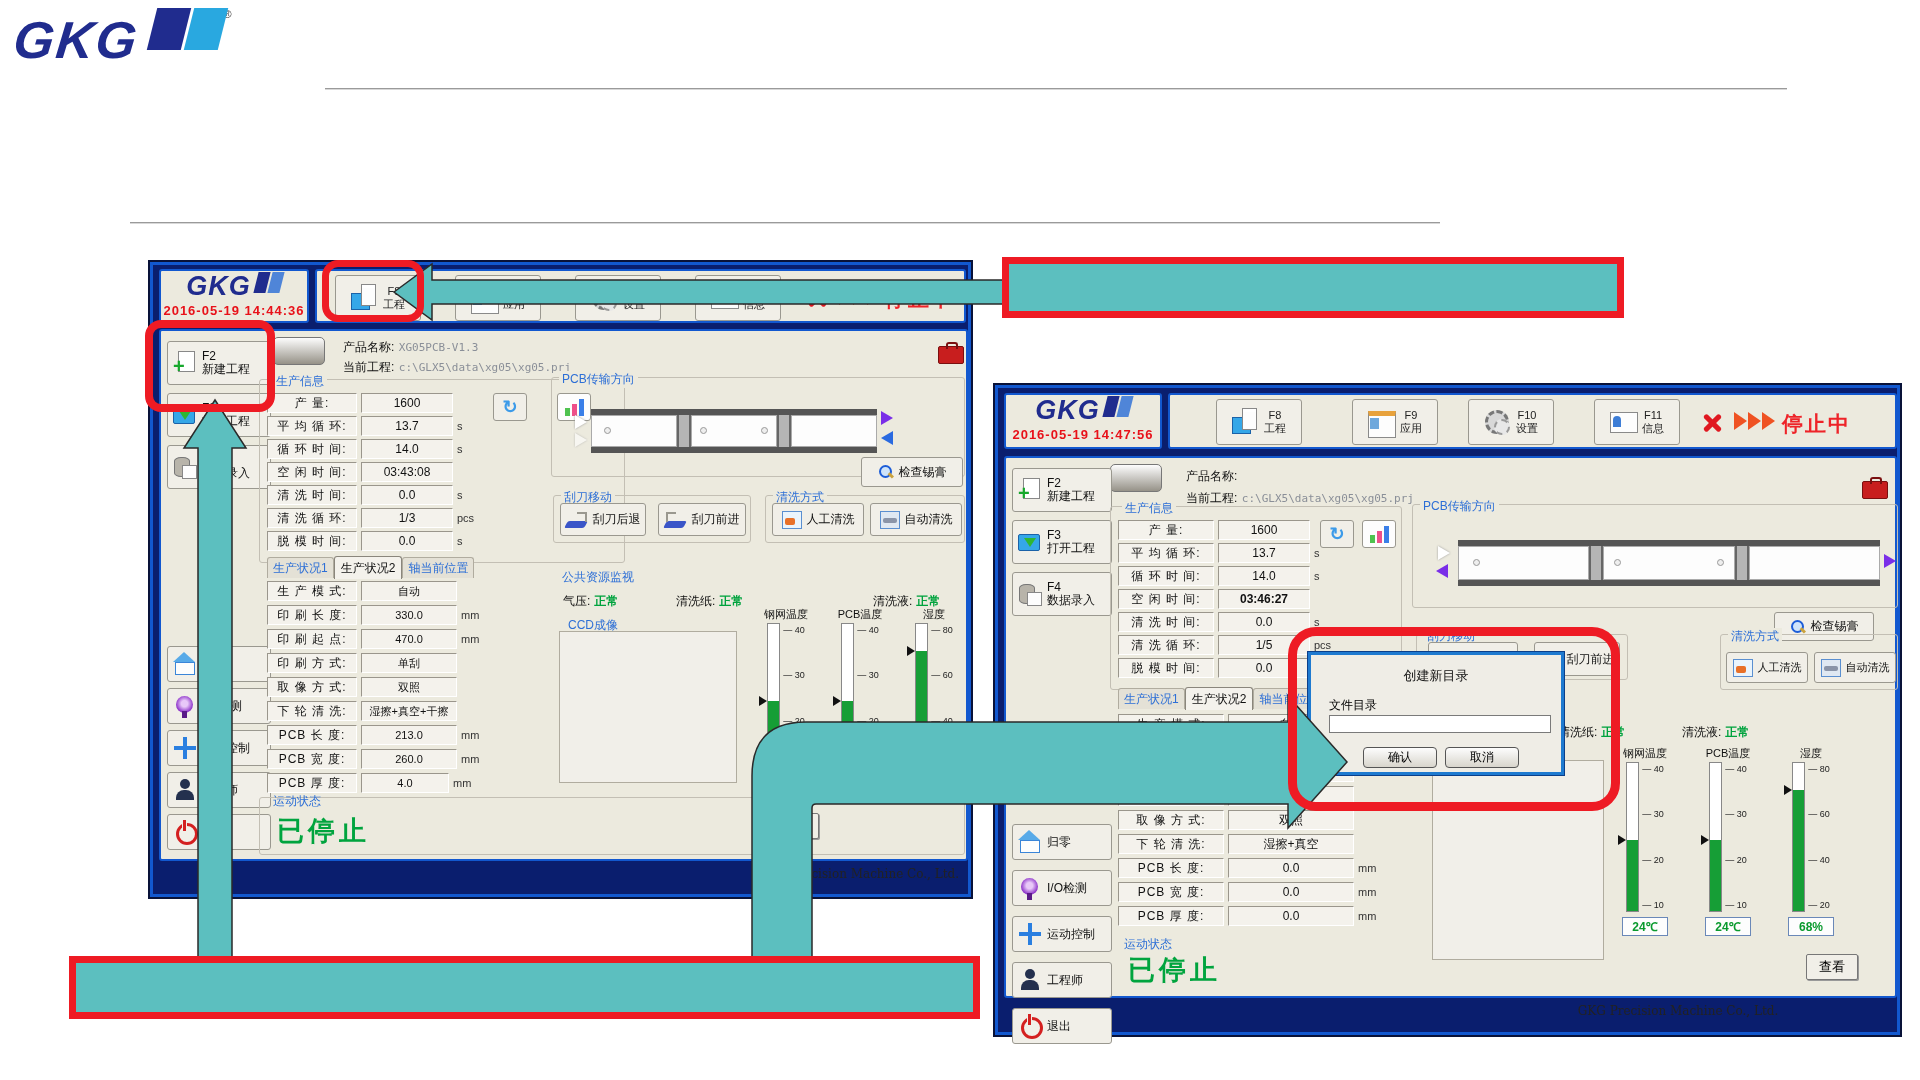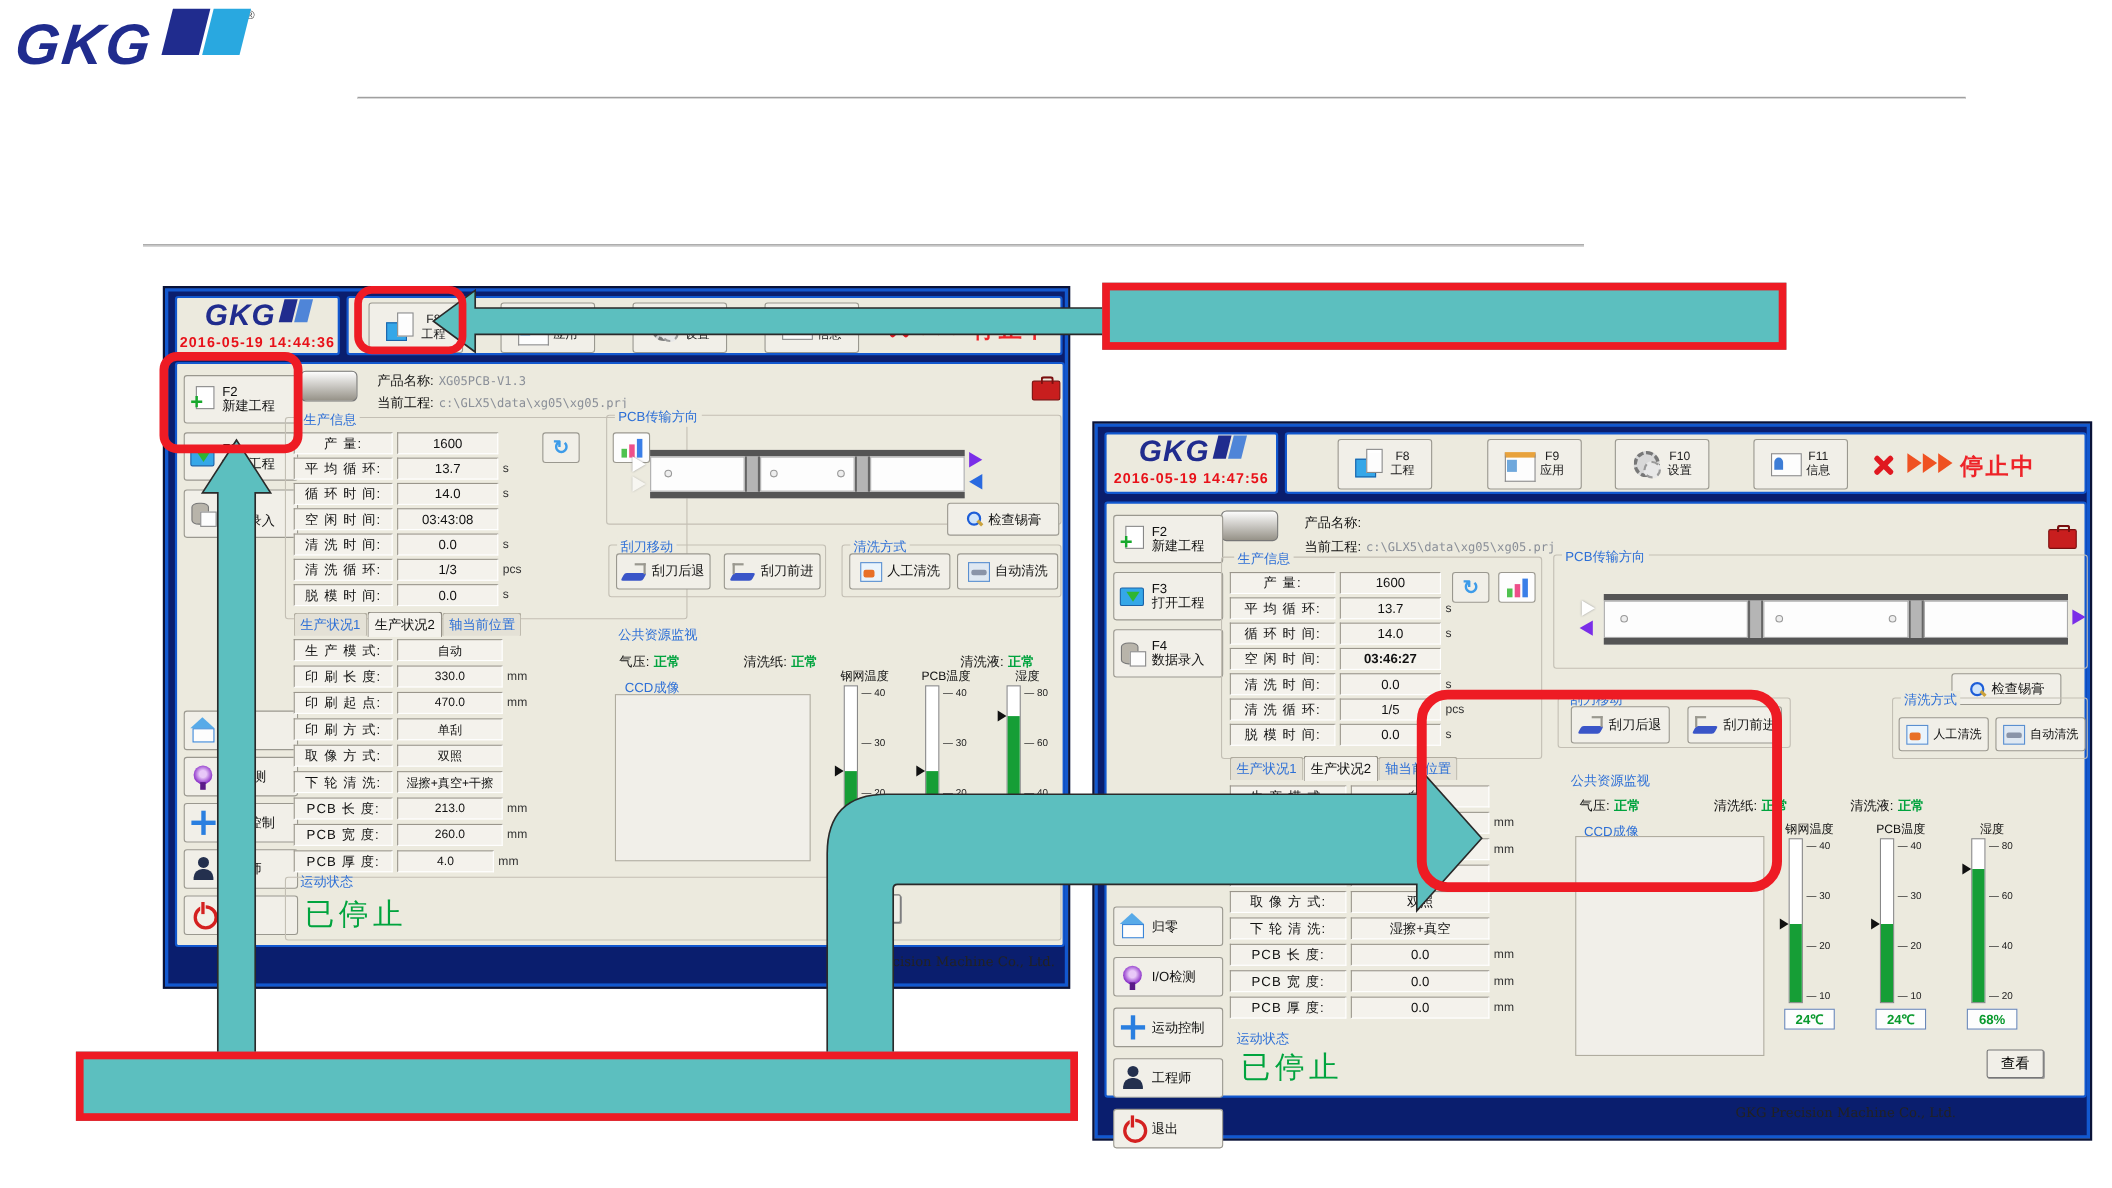--- a/index.html
+++ b/index.html
@@ -81,21 +81,21 @@
   .trow { display:flex; align-items:center; gap:4px; height:20px; }
   .cell { height:20px; background:#f4f2ec; border-top:1px solid #9a968c; border-left:1px solid #9a968c; border-bottom:1px solid #fff; border-right:1px solid #fff; font-size:12px; color:#111; display:flex; align-items:center; }
   .cell.lab { justify-content:center; letter-spacing:1px; }
   .cell.val { justify-content:center; }
   .unit { font-size:11px; color:#333; width:26px; }
   .tabs { position:absolute; display:flex; align-items:flex-end; height:21px; }
   .tab { font-size:12px; color:#2d6fd6; border:1px solid #b0ac9f; border-bottom:none; padding:2px 5px 1px; background:#e4e1d6; border-radius:3px 3px 0 0; }
   .tab.sel { color:#111; background:#f4f2ec; padding:3px 6px 2px; position:relative; top:1px; border-color:#8a867c; }
 
   .motionlab { position:absolute; font-size:12px; color:#2d6fd6; }
-  .stopped { position:absolute; font-size:27px; font-weight:normal; color:#00a43e; letter-spacing:4px; }
+  .stopped { position:absolute; font-size:27px; font-weight:bold; color:#00a43e; letter-spacing:4px; }
   .viewbtn { position:absolute; width:52px; height:26px; background:#f1efe8; border:1px solid #777; border-radius:2px; box-shadow:1px 1px 0 #999; font-size:13px; display:flex; align-items:center; justify-content:center; }
   .wfooter { position:absolute; font-size:12px; color:#222; font-family:"DejaVu Serif",serif; text-align:right; }
 
   
   .conveyor { position:absolute; background:#dcdcdc; border-top:6px solid #555; border-bottom:6px solid #555; display:flex; }
   .board { flex:1; background:#fdfdfd; border:1px solid #aaa; position:relative; }
   .clamp { width:14px; background:#b5b5b5; border-left:2px solid #666; border-right:2px solid #666; }
   .hole { position:absolute; top:50%; width:7px; height:7px; margin-top:-4px; border:1px solid #999; border-radius:50%; background:#eee; }
   .dirarrow { position:absolute; width:0; height:0; }
   .ar-right-purple { border-top:7px solid transparent; border-bottom:7px solid transparent; border-left:12px solid #7a2ee8; }
@@ -782,20 +782,27 @@
               <span>80</span>
               <span>60</span>
               <span>40</span>
               <span>20</span>
             </div>
           </div>
           <div class="readout">68%</div>
         </div>
       </div>
 
+    <div class="dialog" style="left:302px;top:194px;width:256px;height:123px;">
+      <div class="dlg-title">创建新目录</div>
+      <div class="dlg-lab">文件目录</div>
+      <input class="dlg-input" value="" style="">
+      <div class="dlg-btn" style="left:52px;">确认</div>
+      <div class="dlg-btn" style="left:134px;">取消</div>
+    </div>
   </div>
   <div class="wfooter" style="left:480px;top:616px;width:400px;text-align:center;">GKG Precision Machine Co., Ltd.</div>
 </div>
 
 <svg id="arrow-layer">
 
   <path d="M394,292 L432,264 L432,280 L1004,280 L1004,304 L432,304 L432,320 Z" fill="#5cbfbf" stroke="#2a2a2a" stroke-width="1.5"></path>
 
   <path d="M215,400 L184,448 L198,448 L198,958 L232,958 L232,448 L246,448 Z" fill="#5cbfbf" stroke="#2a2a2a" stroke-width="1.5"></path>
 

